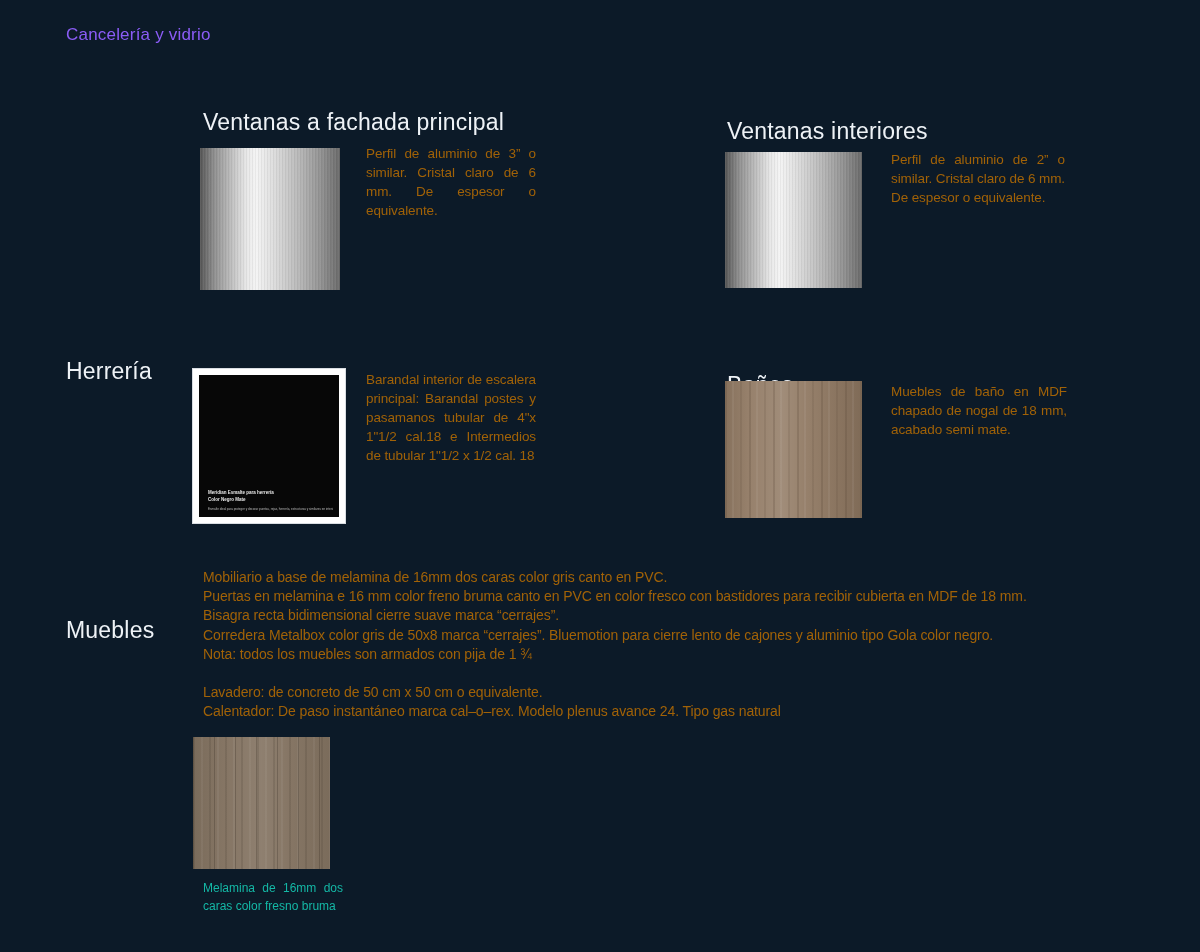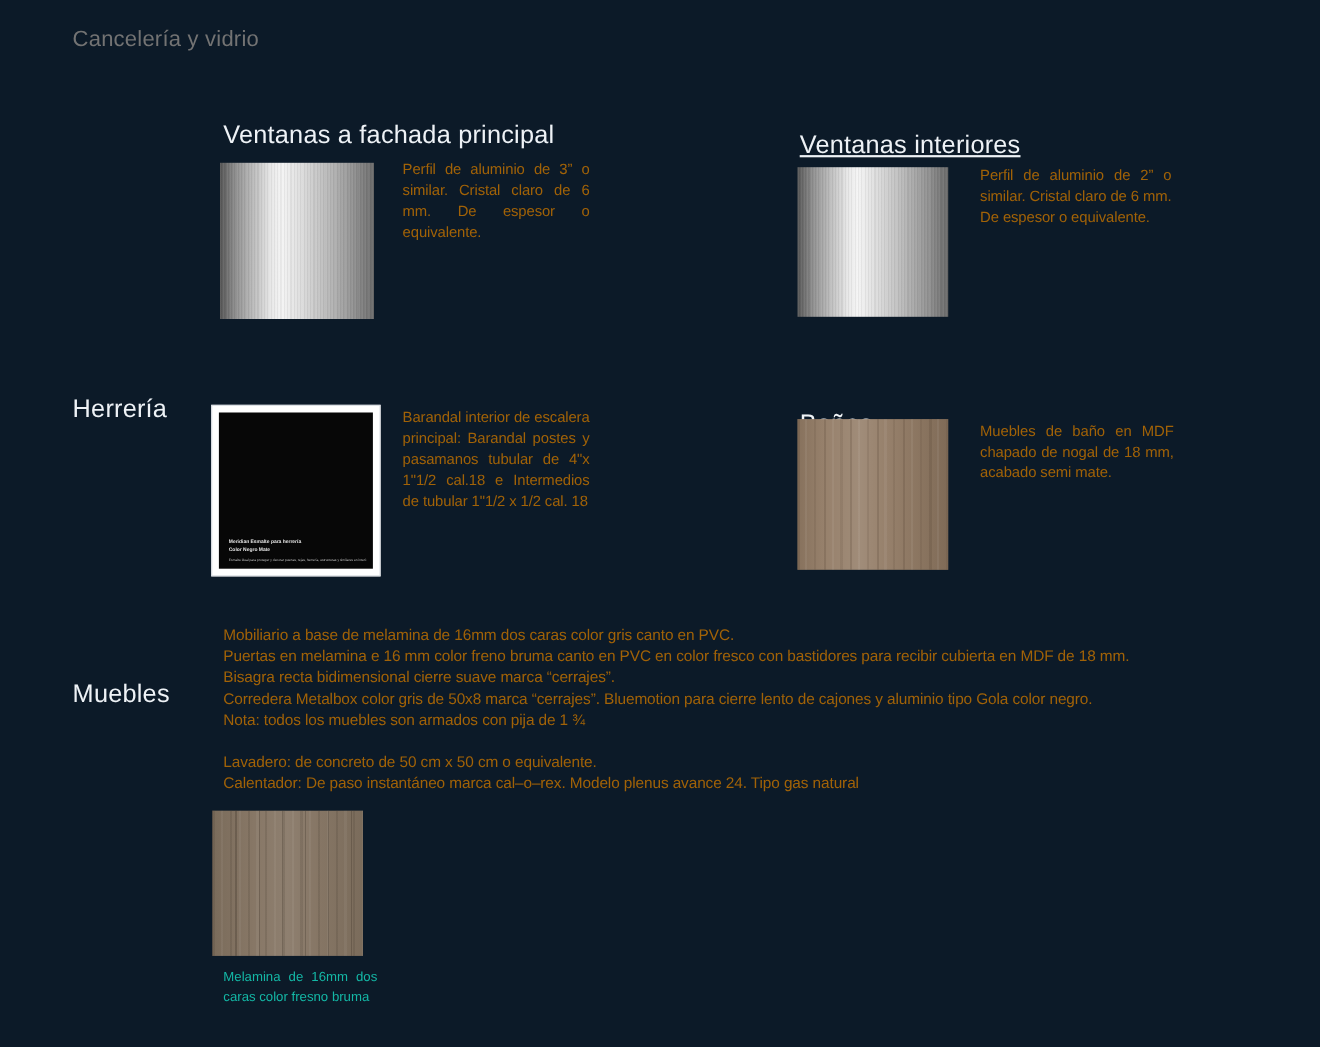--- a/index.html
+++ b/index.html
@@ -10,23 +10,23 @@
   .canvas{
     position:relative;
     width:1200px;
     height:952px;
     background:#0c1a28;
     overflow:hidden;
     color:#eef2f6;
   }
   .abs{position:absolute;}
   .h1{
-    font-size:20px;
+    font-size:17px;
     font-weight:400;
-    color:#737373;
+    color:#8b5cf6;
     letter-spacing:0.2px;
   }
   .h2{
     font-size:23px;
     font-weight:400;
     color:#eef2f6;
     letter-spacing:0.2px;
     margin-top:28px;
   }
   .spec{
@@ -113,21 +113,21 @@
 <body>
 
 <div class="canvas">
 
   <div class="abs h1" style="left:66px; top:25px;">Cancelería y vidrio</div>
 
   <div class="abs h2" style="left:203px; top:81px;">Ventanas a fachada principal</div>
   <div class="abs alu" style="left:200px; top:148px; width:140px; height:142px;"></div>
   <div class="abs spec" style="left:366px; top:144px; width:170px;">Perfil de aluminio de 3” o similar. Cristal claro de 6 mm. De espesor o equivalente.</div>
 
-  <div class="abs h2" style="left:727px; top:90px;text-decoration:underline;">Ventanas interiores</div>
+  <div class="abs h2" style="left:727px; top:90px;">Ventanas interiores</div>
   <div class="abs alu" style="left:725px; top:152px; width:137px; height:136px;"></div>
   <div class="abs spec" style="left:891px; top:150px; width:174px;">Perfil de aluminio de 2” o similar. Cristal claro de 6 mm. De espesor o equivalente.</div>
 
   <div class="abs h2" style="left:66px; top:330px;">Herrería</div>
   <div class="abs black-frame" style="left:192px; top:368px; width:154px; height:156px;">
     <div class="black-inner">
       <div class="brand">
         <div>Meridian Esmalte para herrería</div>
         <div>Color Negro Mate</div>
       </div>

